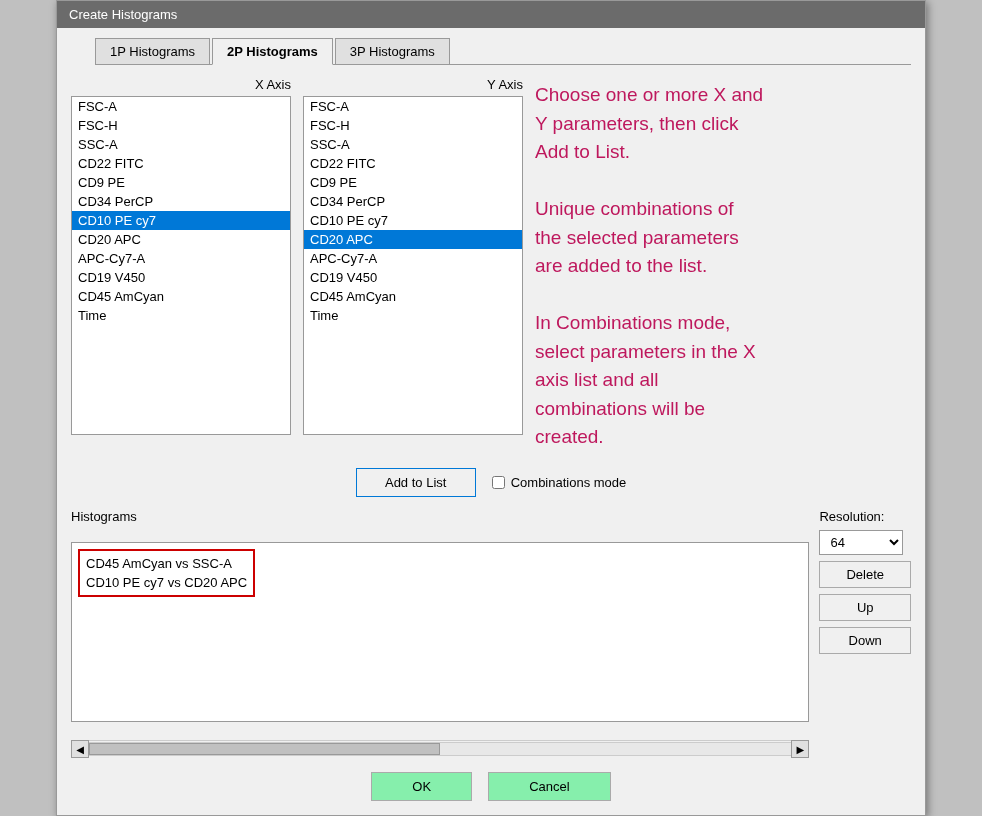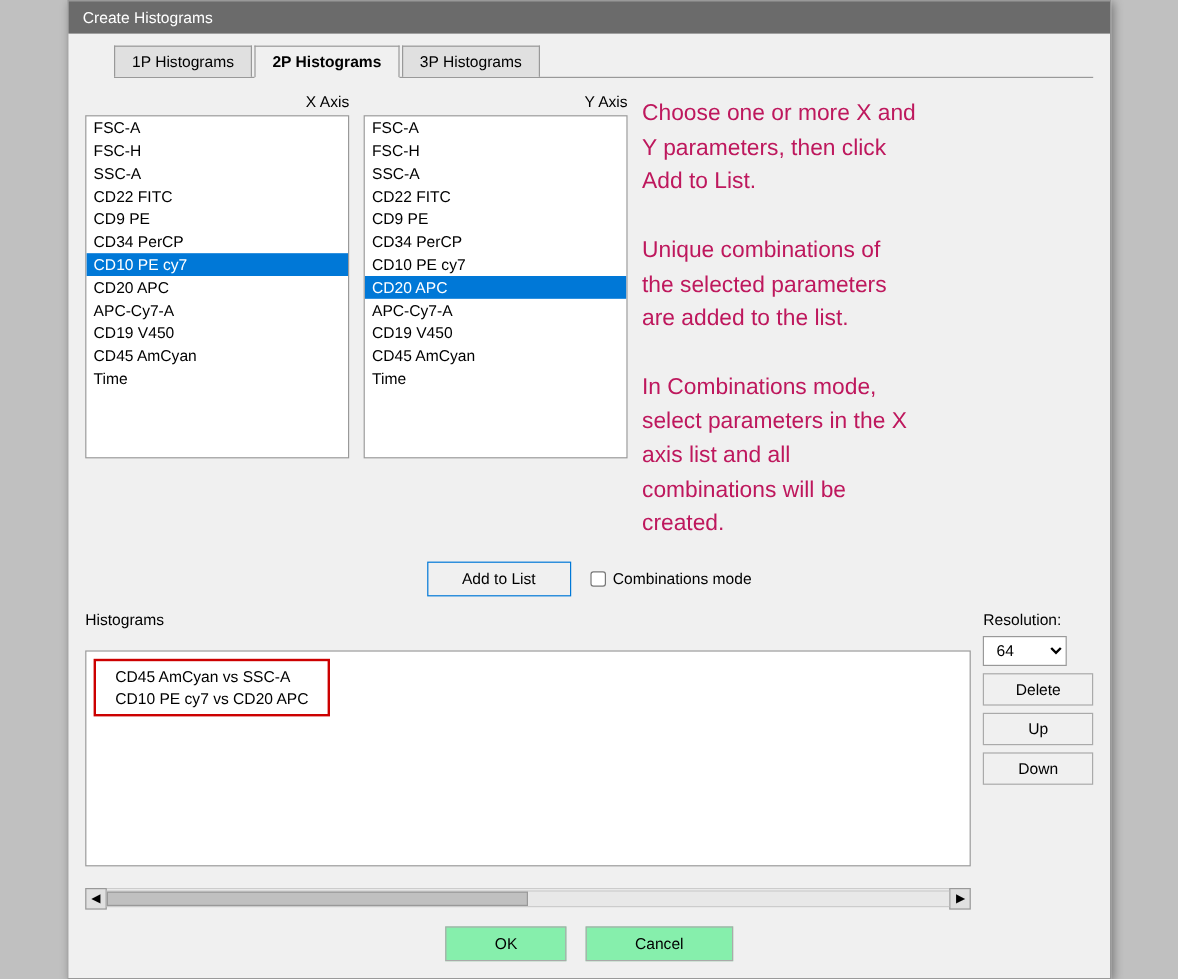--- a/index.html
+++ b/index.html
@@ -72,21 +72,21 @@
     .axis-label {
       font-size: 13px;
       font-weight: normal;
       color: #000;
       text-align: right;
     }
     .listbox {
       border: 1px solid #999;
       background: white;
       width: 220px;
-      height: 286px;
+      height: 339px;
       overflow-y: auto;
       overflow-x: hidden;
     }
     .listbox-item {
       padding: 2px 6px;
       cursor: pointer;
       white-space: nowrap;
       color: #000;
     }
     .listbox-item.selected {
@@ -298,40 +298,40 @@
         <input type="checkbox" style="">
         <span>Combinations mode</span>
       </div>
     </div>
 
     <div class="histograms-section">
       <div class="histograms-box">
         <div class="histograms-label">Histograms</div>
         <div class="histograms-list" style="position:relative;">
           <div style="padding: 4px 6px;">
-            <div style="border: 2px solid #cc0000; display: inline-block; padding: 3px 10px; margin-top: 2px;">
+            <div style="border: 2px solid #cc0000; display: inline-block; padding: 3px 0; margin-top: 2px;">
               <div class="histogram-item">CD45 AmCyan vs SSC-A</div>
               <div class="histogram-item">CD10 PE cy7 vs CD20 APC</div>
             </div>
           </div>
         </div>
 
         <div class="scrollbar-row">
           <div class="scrollbar-arrow">◀</div>
           <div class="scrollbar-track">
             <div class="scrollbar-thumb"></div>
           </div>
           <div class="scrollbar-arrow">▶</div>
         </div>
       </div>
 
       <div class="right-controls">
         <div class="resolution-label">Resolution:</div>
         <div style="display:flex; align-items:center; gap:2px;">
-          <select style="font-size:13px; padding:3px 6px; border:1px solid #999; background:white; width:70px;">
+          <select style="font-size:13px; padding:3px 6px; border:1px solid #999; background:white; width:84px;">
             <option>64</option>
             <option>128</option>
             <option>256</option>
             <option>512</option>
             <option>1024</option>
           </select>
         </div>
         <button class="btn-ctrl">Delete</button>
         <button class="btn-ctrl">Up</button>
         <button class="btn-ctrl">Down</button>

